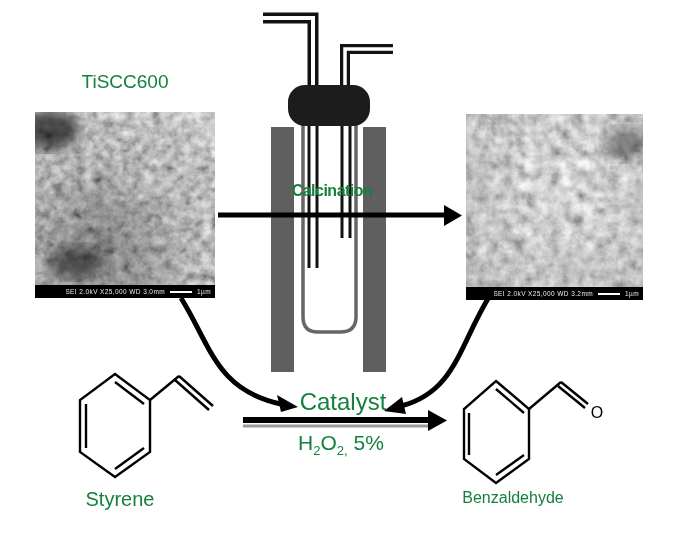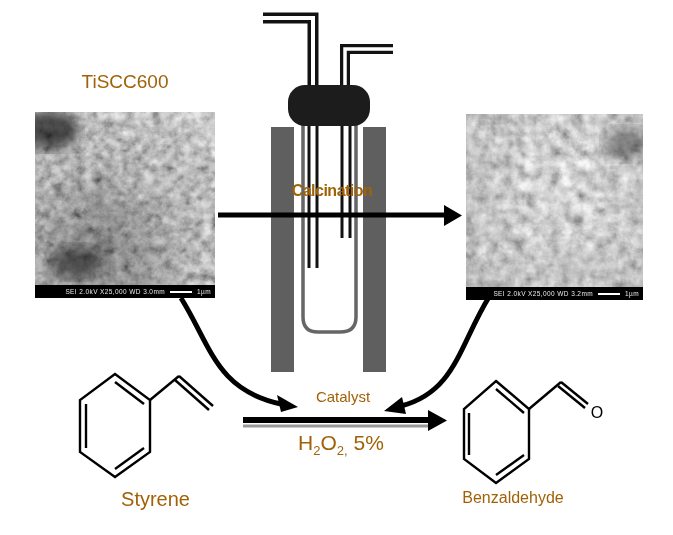--- a/index.html
+++ b/index.html
@@ -1,45 +1,45 @@
 <!DOCTYPE html>
 <html><head>
 <meta charset="utf-8">
 <style>
   html,body { margin:0; padding:0; background:#ffffff; }
   .stage {
     position:relative; width:673px; height:535px; background:#ffffff;
     font-family:"Liberation Sans", sans-serif; color:#000; overflow:hidden;
   }
-  .label { position:absolute; color:#a16207; text-align:center; line-height:1.1; }
+  .label { position:absolute; color:#15803d; text-align:center; line-height:1.1; }
   .sample-title { font-size:19px; }
   #title-left  { left:35px;  top:72px;  width:180px; }
   #title-right { left:466px; top:75px;  width:177px; }
 
   .sem { position:absolute; overflow:hidden; background:#828282; }
   #sem-left  { left:35px;  top:112px; width:180px; height:186px; }
   #sem-right { left:466px; top:114px; width:177px; height:186px; }
   .sem svg.tex { position:absolute; left:0; top:0; display:block; }
   .sembar {
     position:absolute; left:0; right:0; bottom:0; height:13px; background:#000;
     color:#e8e8e8; font-size:6.5px; letter-spacing:.4px;
     display:flex; align-items:center; justify-content:flex-end; gap:5px; padding:0 4px;
     white-space:nowrap;
   }
   .scaleline { display:inline-block; width:22px; height:2px; background:#fff; }
 
   .overlay { position:absolute; left:0; top:0; z-index:2; }
 
   .toptext { z-index:3; }
   #calcination { left:248px; top:182px; width:168px; font-weight:bold; font-size:16px; letter-spacing:-0.5px; }
-  #catalyst    { left:283px; top:389px; width:120px; font-size:15px; }
+  #catalyst    { left:283px; top:389px; width:120px; font-size:24px; }
   #oxidant     { left:266px; top:431px; width:150px; font-size:21px; }
   #oxidant sub { font-size:13px; }
   #oxidant .rest { margin-left:6px; }
-  #styrene       { left:50px;  top:488px; width:140px; font-size:20px;text-align:right; }
+  #styrene       { left:50px;  top:488px; width:140px; font-size:20px; }
   #benzaldehyde  { left:433px; top:489px; width:160px; font-size:16px; }
 </style>
 </head>
 <body>
 
 <div class="stage">
 
   <div class="label sample-title" id="title-left">TiSCC600</div>
 
   <div class="sem" id="sem-left">

